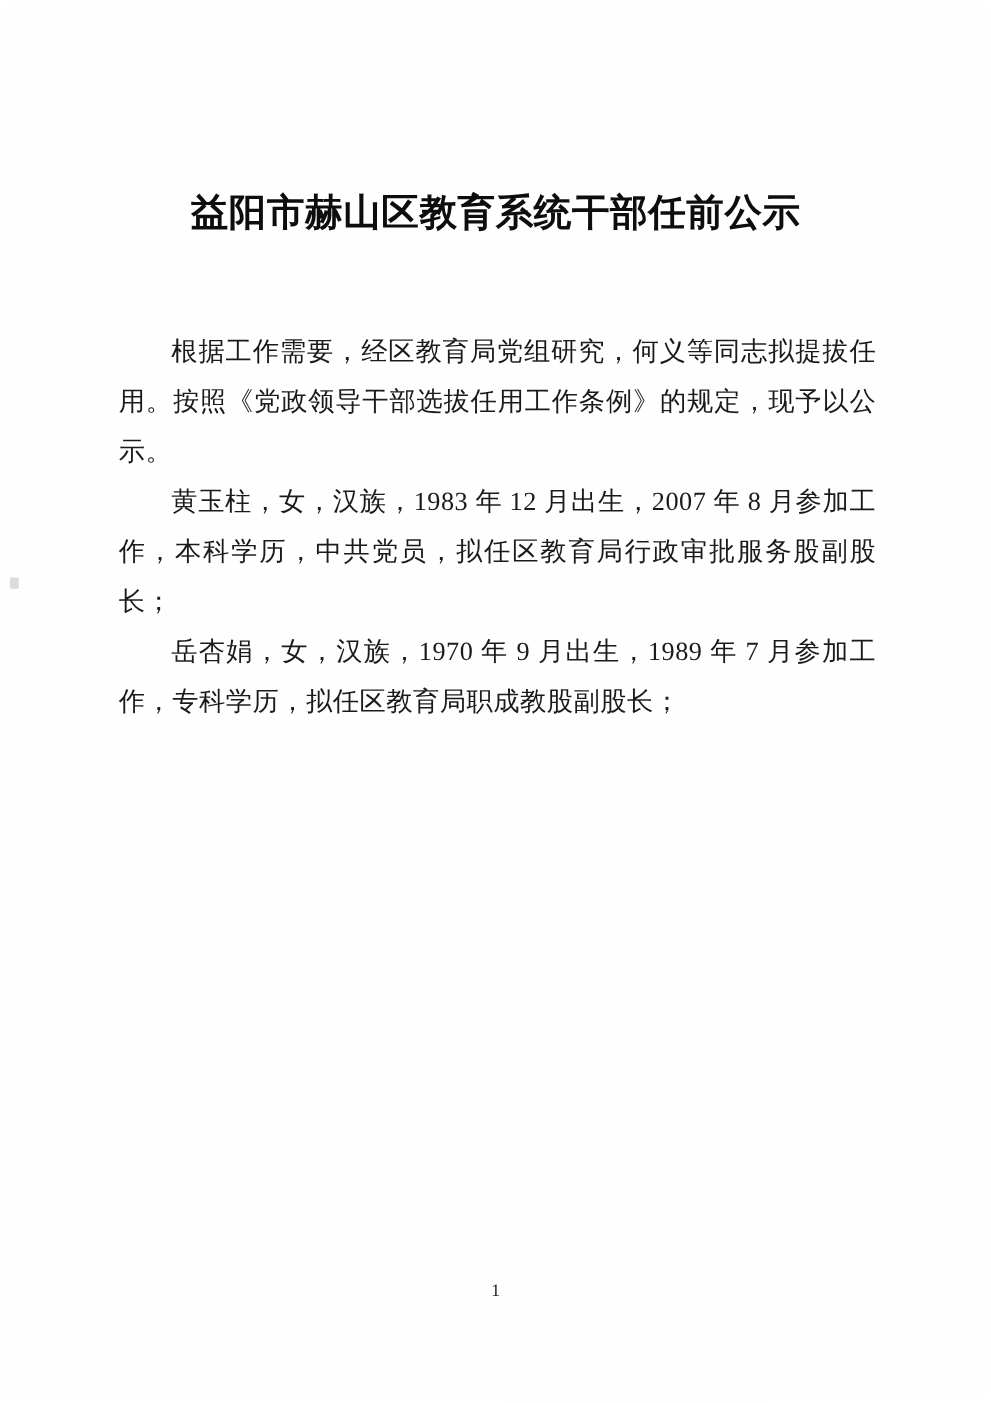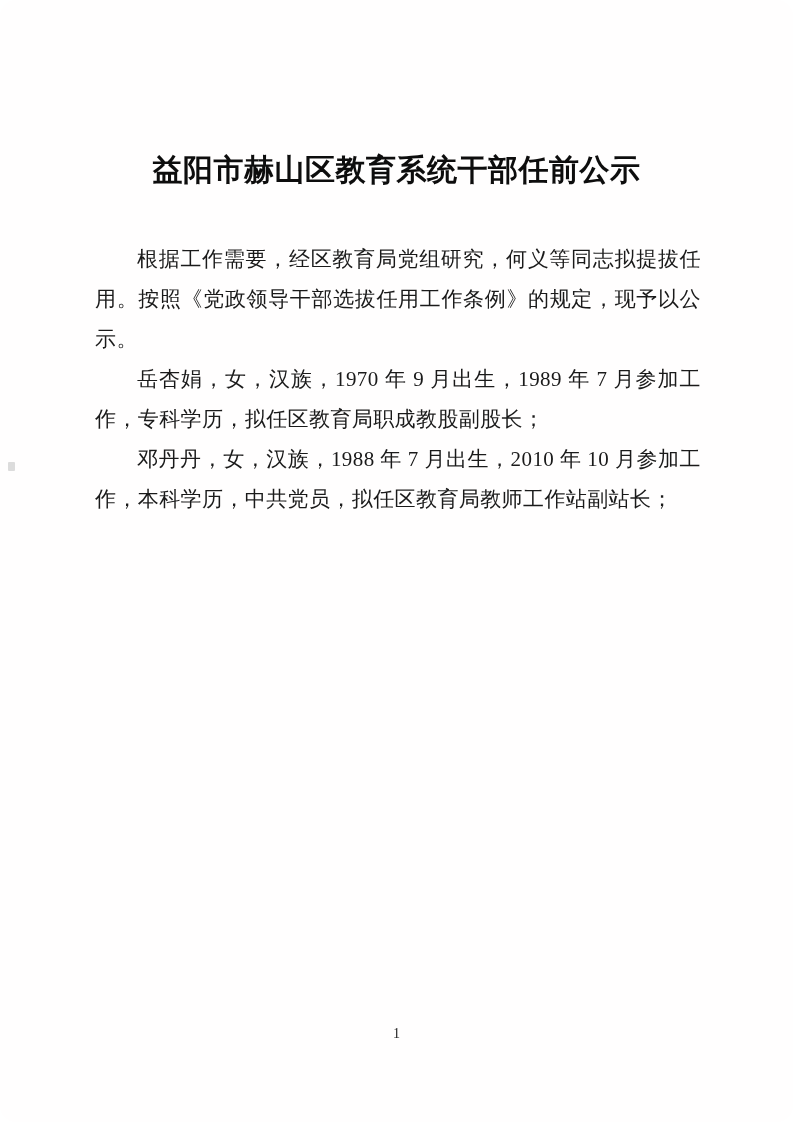--- a/index.html
+++ b/index.html
@@ -28,21 +28,21 @@
     width: 100%;
     margin: 0;
     text-align: center;
     font-size: 30px;
     font-weight: bold;
     letter-spacing: 0.5px;
     color: #0d0d0d;
   }
   .content {
     position: absolute;
-    top: 239px;
+    top: 261px;
     left: 95px;
     width: 606px;
   }
   .para {
     margin: 0;
     font-size: 21px;
     line-height: 40px;
     text-indent: 2em;
     text-align: justify;
     letter-spacing: 0.4px;
@@ -70,21 +70,21 @@
 </style>
 </head>
 <body>
 
 <div class="page">
 
   <h1 class="doc-title">益阳市赫山区教育系统干部任前公示</h1>
 
   <div class="content">
     <p class="para">根据工作需要，经区教育局党组研究，何义等同志拟提拔任用。按照《党政领导干部选拔任用工作条例》的规定，现予以公示。</p>
+    <p class="para">黄玉柱，女，汉族，1983 年 12 月出生，2007 年 8 月参加工作，本科学历，中共党员，拟任区教育局行政审批服务股副股长；</p>
     <p class="para">岳杏娟，女，汉族，1970 年 9 月出生，1989 年 7 月参加工作，专科学历，拟任区教育局职成教股副股长；</p>
-    <p class="para">邓丹丹，女，汉族，1988 年 7 月出生，2010 年 10 月参加工作，本科学历，中共党员，拟任区教育局教师工作站副站长；</p>
   </div>
 
   <div class="page-footer">1</div>
 
   <div class="scan-artifact"></div>
 
 </div>
 
 </body></html>

